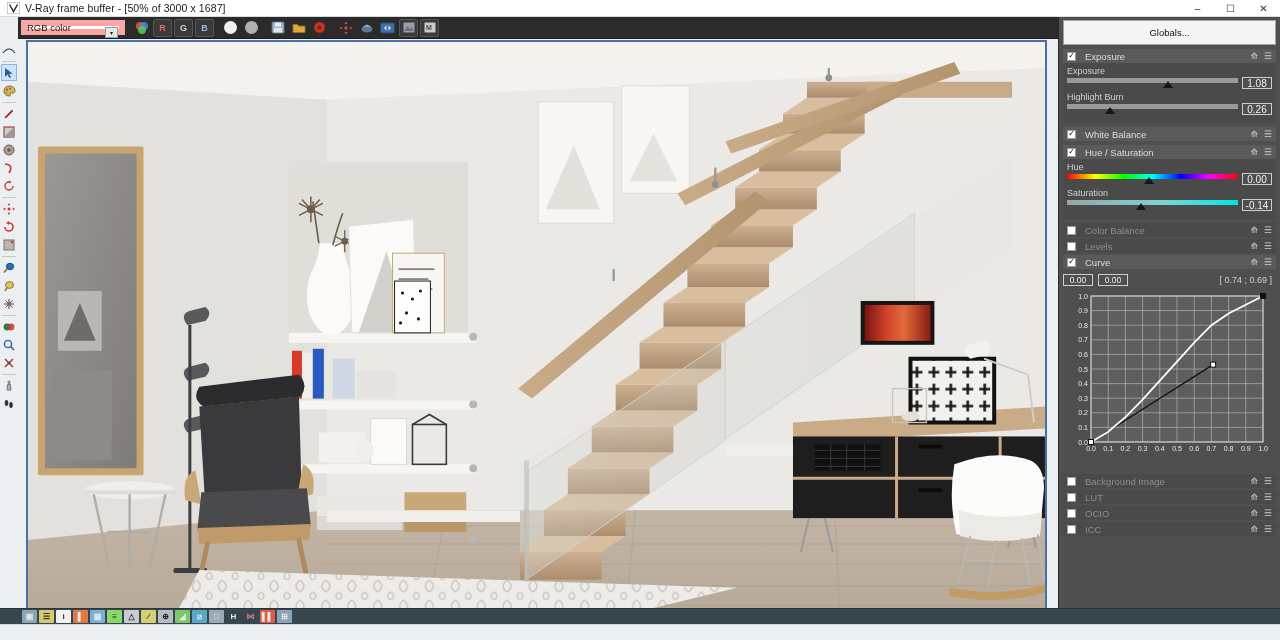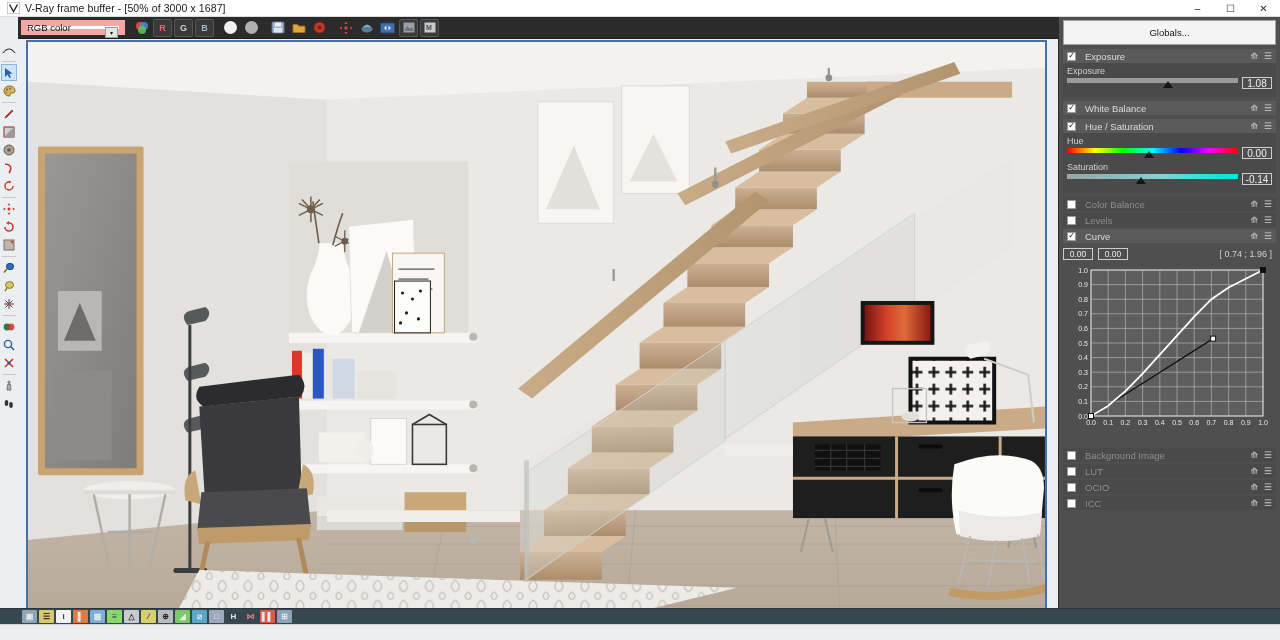--- a/index.html
+++ b/index.html
@@ -668,20 +668,29 @@
       <div class="grpbody">
         <div class="slider-row">
           <span class="slab">Exposure</span>
           <div class="strack-wrap">
             <div class="strack">
               <div class="sthumb" style="left:59%"></div>
             </div>
             <div class="sval">1.08</div>
           </div>
         </div>
+        <div class="slider-row">
+          <span class="slab">Highlight Burn</span>
+          <div class="strack-wrap">
+            <div class="strack">
+              <div class="sthumb" style="left:25%"></div>
+            </div>
+            <div class="sval">0.26</div>
+          </div>
+        </div>
       </div>
     </div>
 
     <div class="group">
       <div class="grphead">
         <span class="chk">✓</span>
         <span class="grplabel">White Balance</span>
         <span class="hdricons">
           <span class="hicon">⟰</span>
           <span class="hicon">☰</span>
@@ -741,21 +750,21 @@
       <span class="chk">✓</span>
       <span class="grplabel" style="color:#dcdcdc">Curve</span>
       <span class="hdricons">
         <span class="hicon">⟰</span>
         <span class="hicon">☰</span>
       </span>
     </div>
     <div class="curve-nums">
       <div class="numfield">0.00</div>
       <div class="numfield">0.00</div>
-      <div class="coordtxt">[ 0.74 ; 1.96 ]</div>
+      <div class="coordtxt">[ 0.74 ; 0.69 ]</div>
     </div>
 
     <div class="curvebox">
       <svg id="curve-svg" width="208" height="178" viewBox="0 0 208 178">
         <rect x="0" y="0" width="208" height="178" fill="#4f4f4f"></rect>
         <rect id="plot-rect" x="26" y="6" width="172" height="146" fill="#5e5e5e" stroke="#d8d8d8" stroke-width="1"></rect>
         <g id="grid-lines" stroke="#cfcfcf" stroke-width=".7" opacity=".75">
             <line x1="26" y1="6" x2="26" y2="152"></line>
             <line x1="26" y1="152" x2="198" y2="152"></line>
             <line x1="43.2" y1="6" x2="43.2" y2="152"></line>

